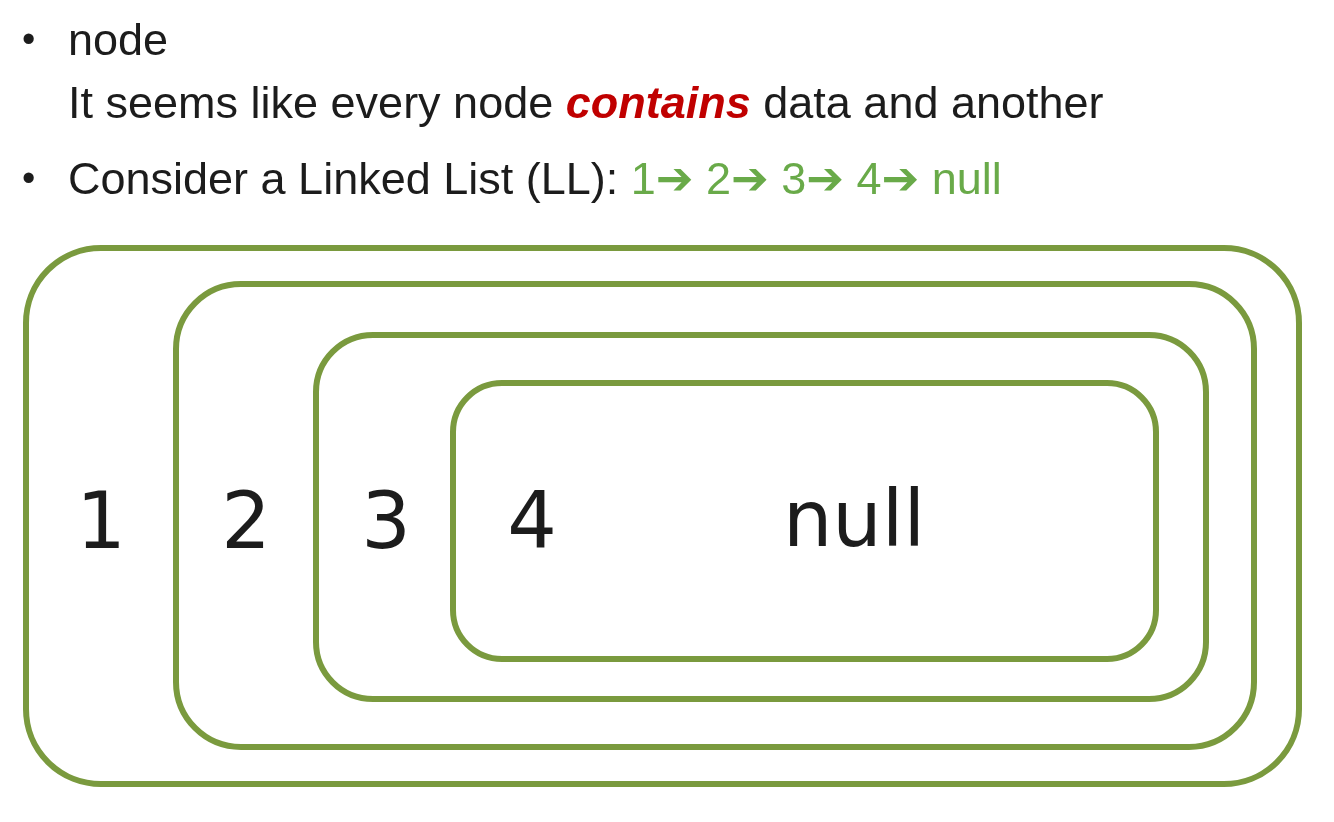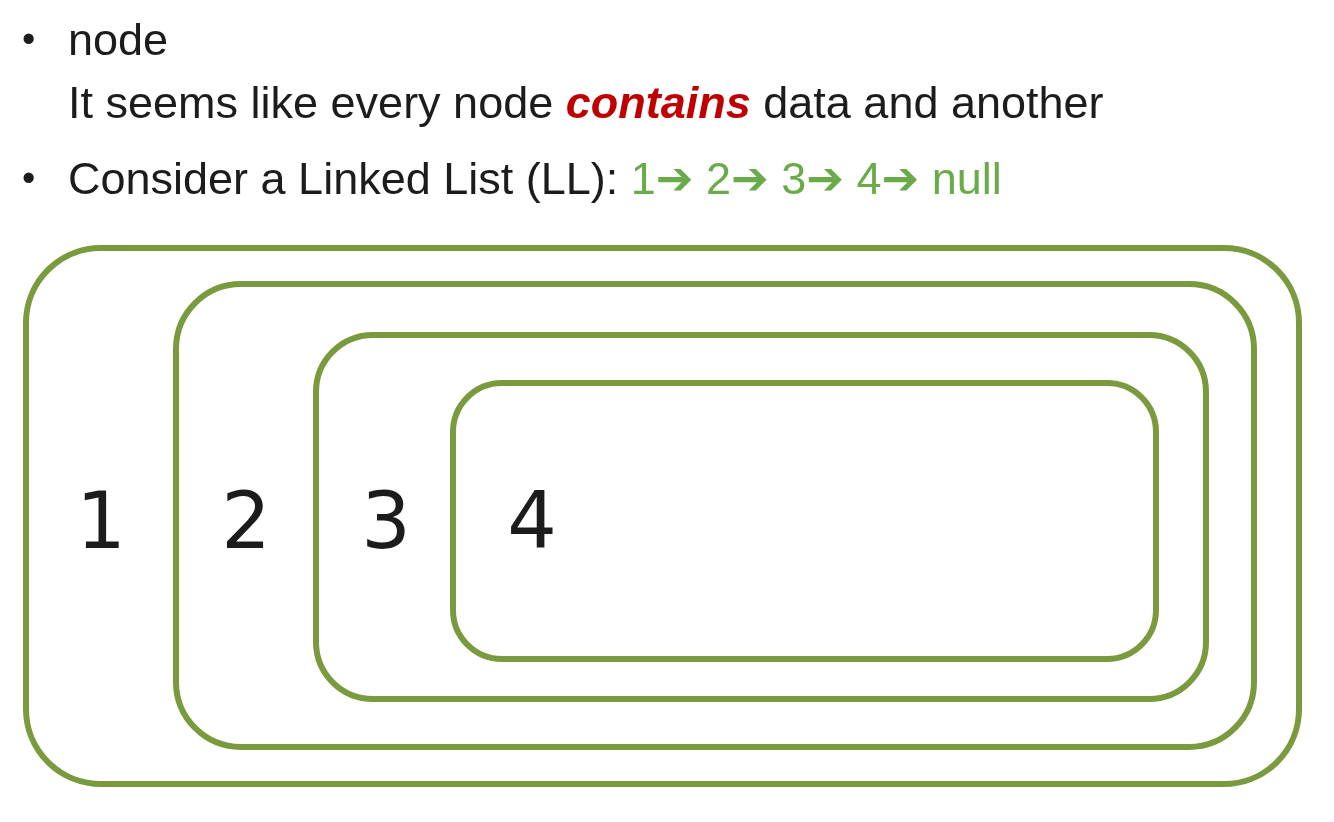--- a/index.html
+++ b/index.html
@@ -81,15 +81,16 @@
   <div class="diagram">
     <div class="node-rect rect1"></div>
     <div class="node-rect rect2"></div>
     <div class="node-rect rect3"></div>
     <div class="node-rect rect4"></div>
 
     <div class="node-label lbl1">1</div>
     <div class="node-label lbl2">2</div>
     <div class="node-label lbl3">3</div>
     <div class="node-label lbl4">4</div>
+    <div class="node-label lblnull">null</div>
   </div>
 
 </div>
 
 </body></html>

